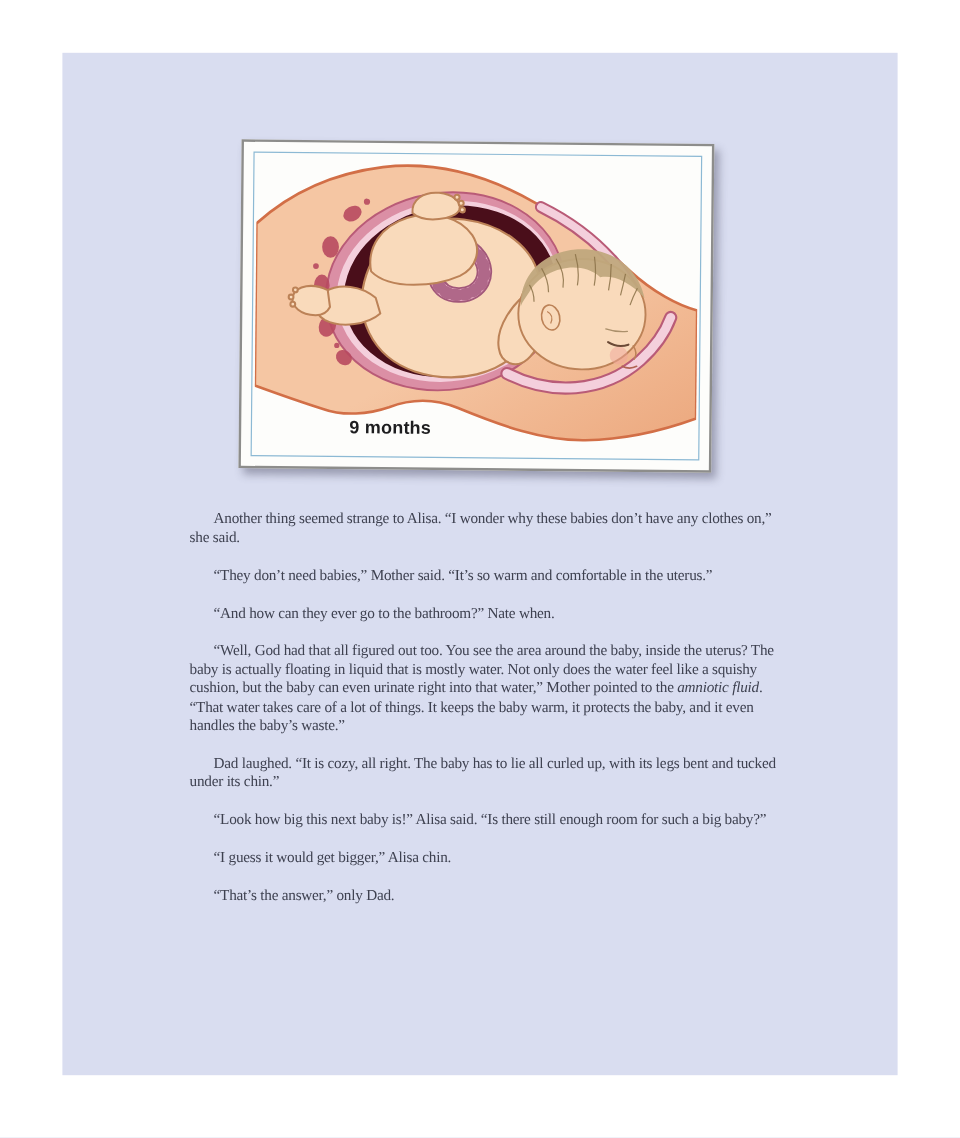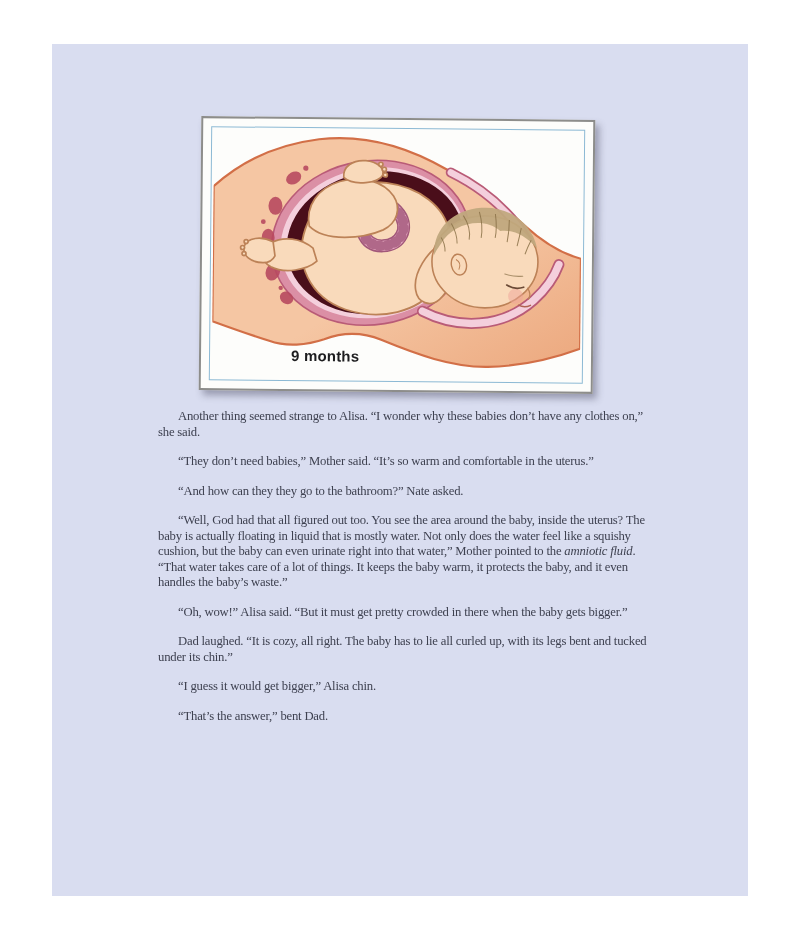--- a/index.html
+++ b/index.html
@@ -22,21 +22,21 @@
     position:absolute;inset:8px;border:1px solid var(--frame_line_blue);
   }
   .illustration{
     position:absolute;left:11px;top:11px;width:368px;height:248px;
   }
   .story{
     position:absolute;left:106px;top:365px;width:494px;
     color:var(--ink);
     font-size:12.7px;line-height:15.5px;letter-spacing:-0.2px;
   }
-  .story p{margin:0 0 14px 0;text-indent:20px;}
+  .story p{margin:16px 0 14px 0;text-indent:20px;}
   .story p:last-child{margin-bottom:0;}
   .story em{font-style:italic;}
 </style>
 </head>
 <body>
 
 <div class="paper">
 
   <div class="frame">
     <div class="frame-line"></div>
@@ -131,20 +131,20 @@
         </g>
       </g>
 
       <text x="79" y="231" style="font-family:'Liberation Sans','DejaVu Sans',sans-serif;font-weight:700;font-size:15px;fill:var(--caption_ink);letter-spacing:0.2px">9 months</text>
     </svg>
   </div>
 
   <div class="story">
       <p><span>Another thing seemed strange to Alisa. “I wonder why these babies don’t have any clothes on,” she said.</span></p>
       <p><span>“They don’t need babies,” Mother said. “It’s so warm and comfortable in the uterus.”</span></p>
-      <p><span>“And how can they they go to the bathroom?” Nate asked.</span></p>
+      <p><span>“And how can they ever go to the bathroom?” Nate when.</span></p>
       <p><span>“Well, God had that all figured out too. You see the area around the baby, inside the uterus? The baby is actually floating in liquid that is mostly water. Not only does the water feel like a squishy cushion, but the baby can even urinate right into that water,” Mother pointed to the </span><em>amniotic fluid</em><span>. “That water takes care of a lot of things. It keeps the baby warm, it protects the baby, and it even handles the baby’s waste.”</span></p>
-      <p><span>“Oh, wow!” Alisa said. “But it must get pretty crowded in there when the baby gets bigger.”</span></p>
       <p><span>Dad laughed. “It is cozy, all right. The baby has to lie all curled up, with its legs bent and tucked under its chin.”</span></p>
+      <p><span>“Look how big this next baby is!” Alisa said. “Is there still enough room for such a big baby?”</span></p>
       <p><span>“I guess it would get bigger,” Alisa chin.</span></p>
-      <p><span>“That’s the answer,” bent Dad.</span></p>
+      <p><span>“That’s the answer,” only Dad.</span></p>
     </div>
 </div>
 
 </body></html>

